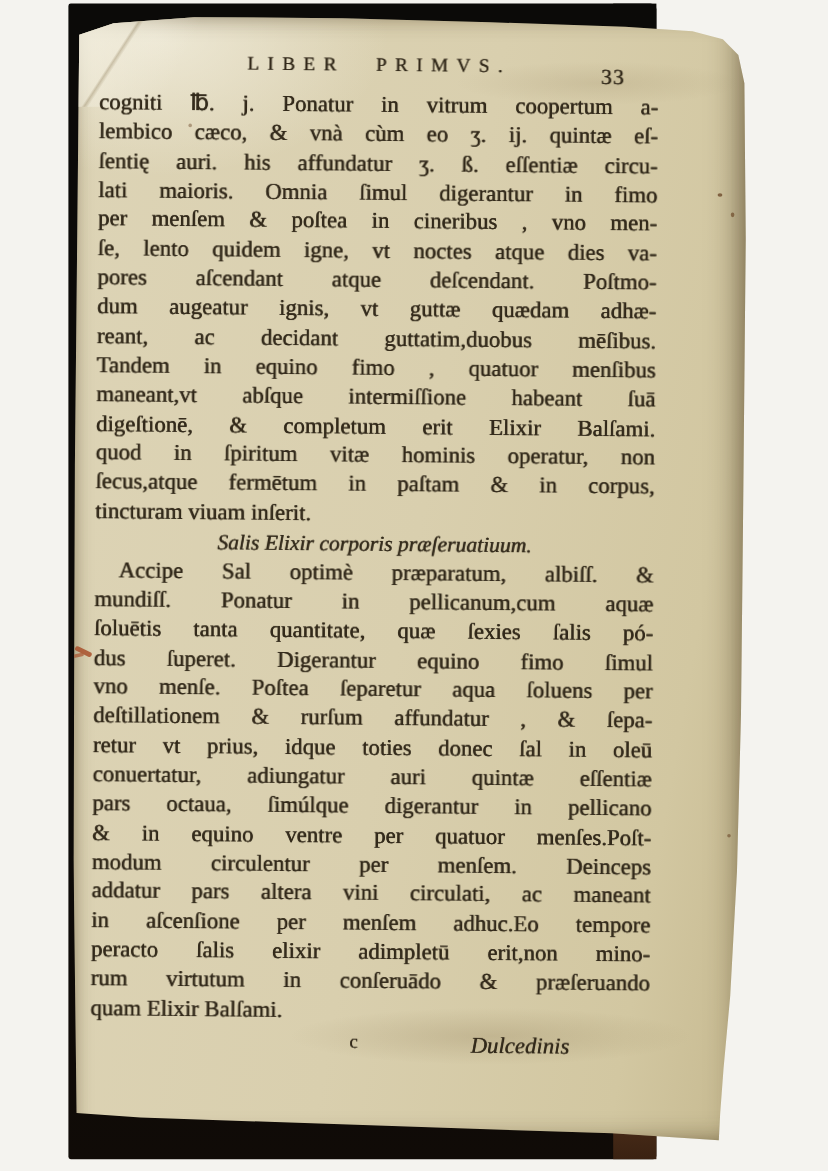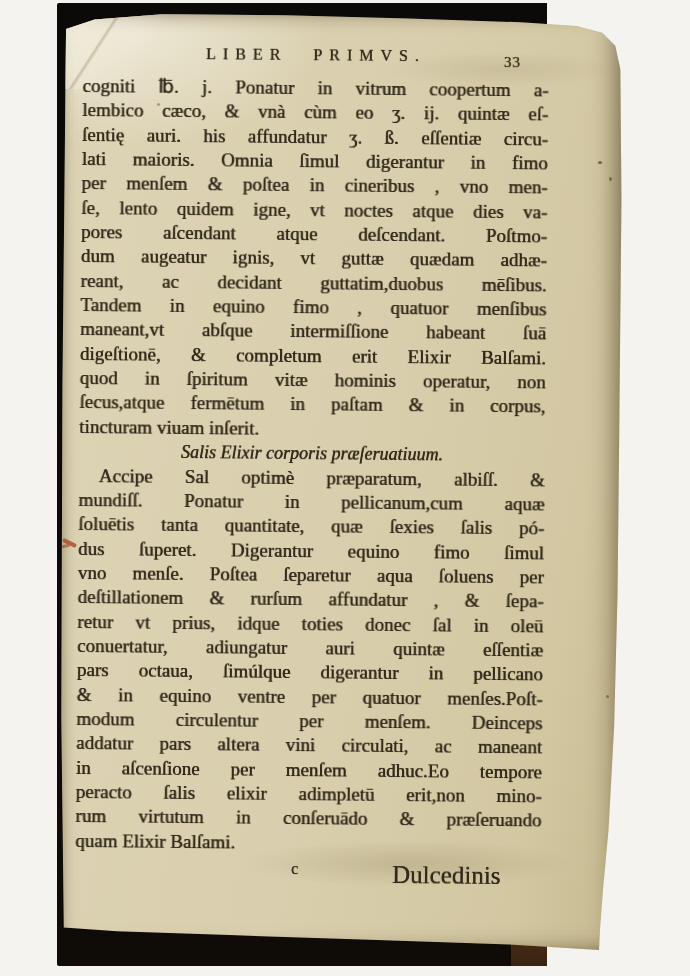--- a/index.html
+++ b/index.html
@@ -70,38 +70,38 @@
     filter:blur(0.22px);
   }
   .header-row{
     position:relative;height:30px;text-align:center;
     font-size:16px;letter-spacing:7px;word-spacing:15px;
     padding-top:3px;
     text-shadow:0.35px 0 0 currentColor;
   }
   .pagenum{
     position:absolute;right:28px;top:9px;
-    font-size:15px;letter-spacing:1px;word-spacing:normal;
+    font-size:18px;letter-spacing:1px;word-spacing:normal;
     text-shadow:0.3px 0 0 currentColor;
   }
   .line{
     font-size:19px;line-height:24.35px;height:24.35px;
     text-align:justify;text-align-last:justify;
     text-shadow:0.32px 0 0 currentColor, -0.18px 0 0 rgba(50,41,26,.5);
     white-space:normal;overflow:visible;
   }
   .line.short{text-align:left;text-align-last:left;}
   .line.indent{text-indent:20px;}
   .line.heading{
     font-style:italic;font-size:18px;
     text-align:center;text-align-last:center;
   }
   .footer-row{position:relative;height:26px;margin-top:5px;}
   .sig{position:absolute;left:216px;font-size:16px;text-shadow:0.3px 0 0 currentColor;}
-  .catch{position:absolute;left:317px;font-size:25px;text-shadow:0.3px 0 0 currentColor;}
+  .catch{position:absolute;left:317px;font-style:italic;font-size:19px;text-shadow:0.3px 0 0 currentColor;}
 </style>
 </head>
 <body>
 
 <div class="stage">
   <div class="scan">
     <div class="spine"></div>
     <div class="paper">
       <div class="crease"></div>
       <div class="red-mark"></div>

